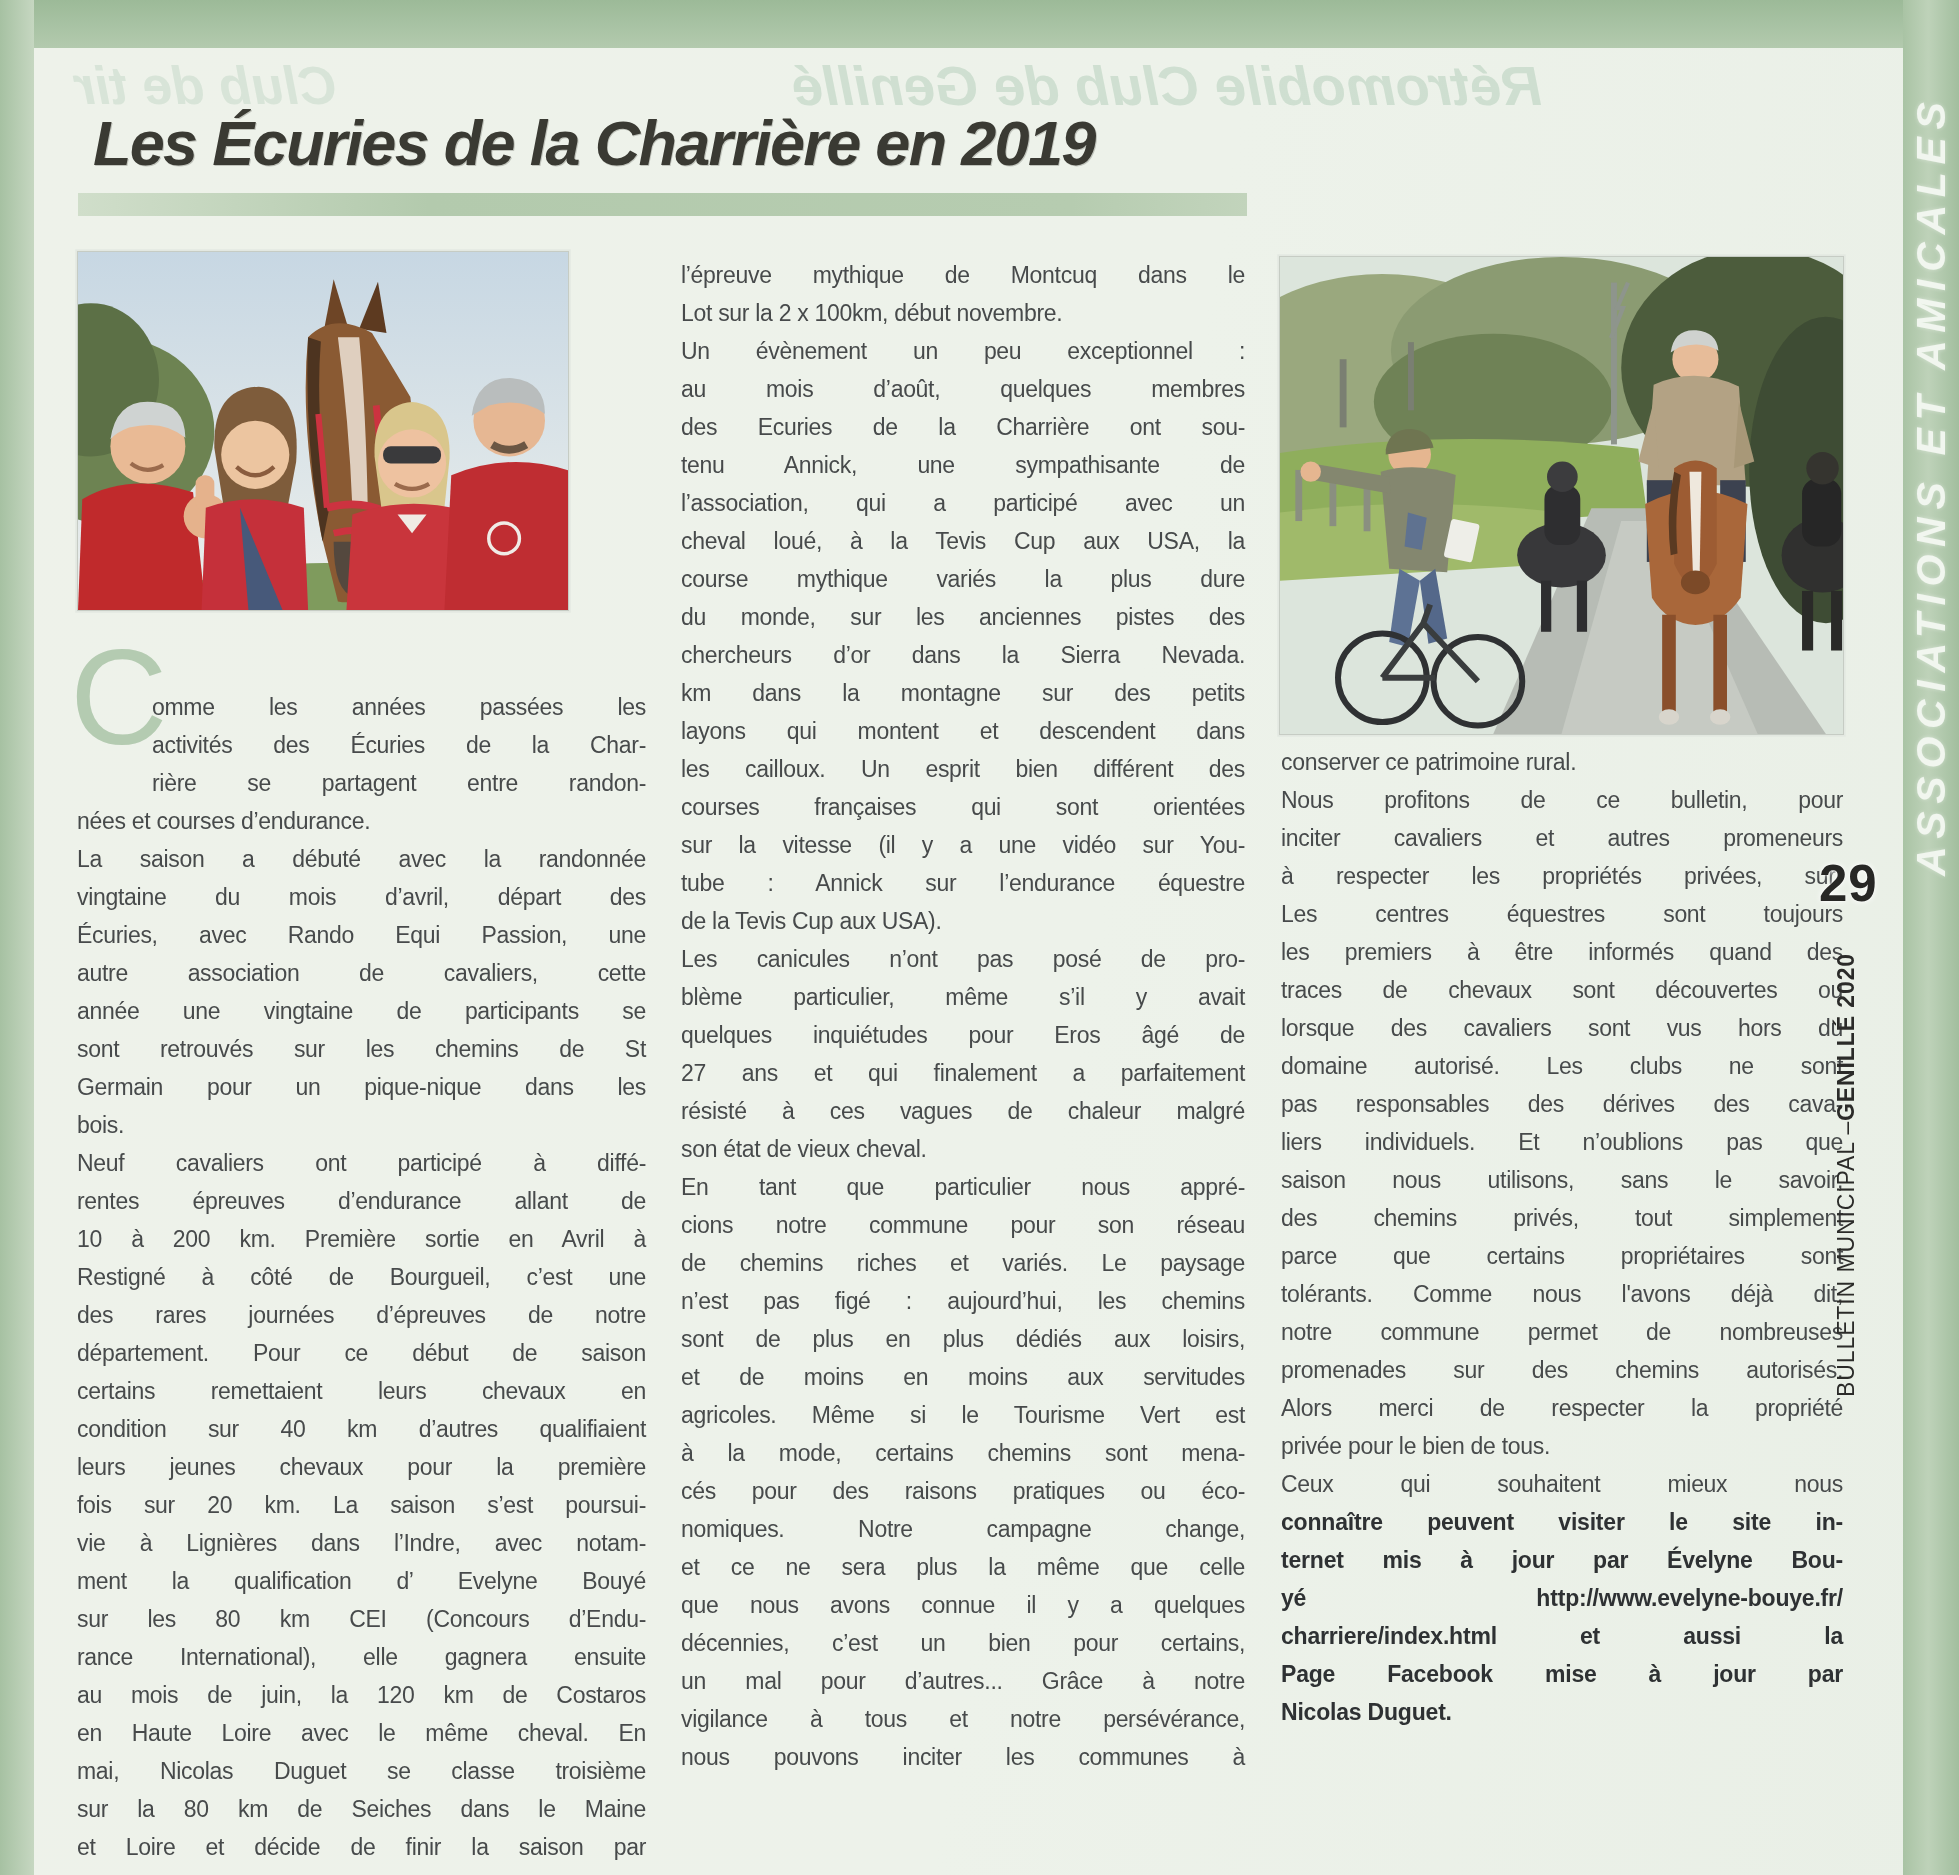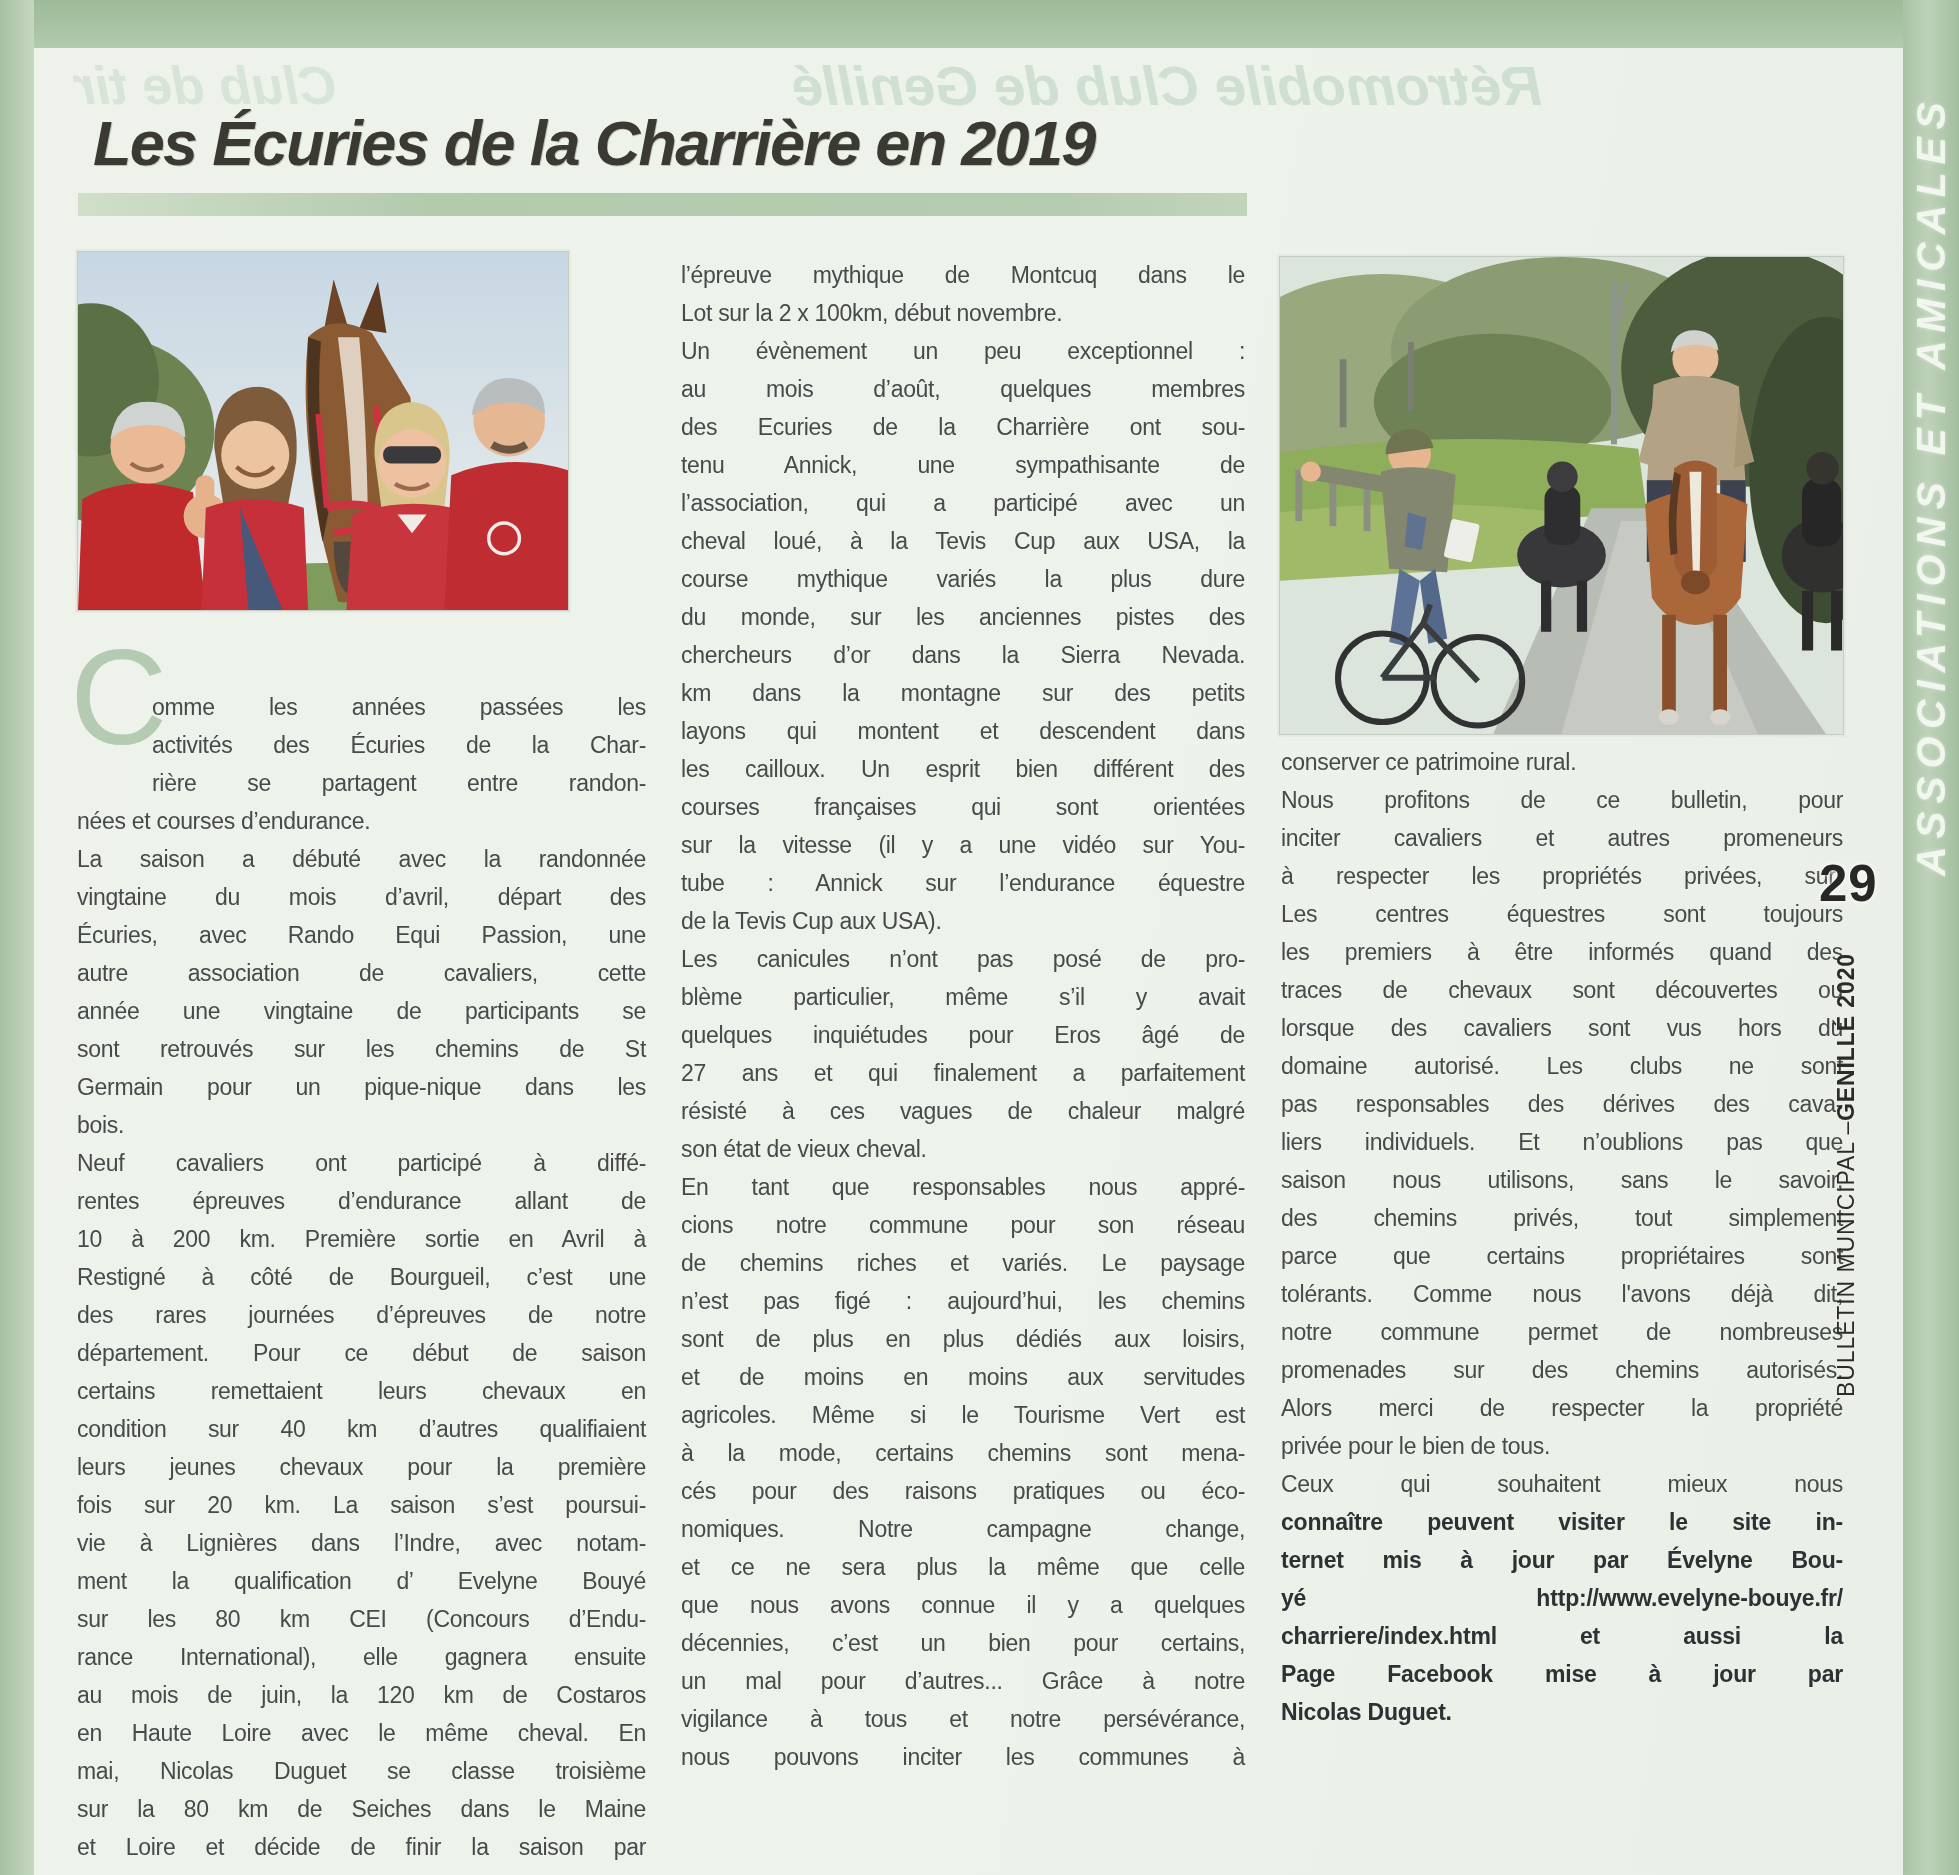--- a/index.html
+++ b/index.html
@@ -219,21 +219,21 @@
       <div class="line">courses françaises qui sont orientées</div>
       <div class="line">sur la vitesse (il y a une vidéo sur You-</div>
       <div class="line">tube : Annick sur l’endurance équestre</div>
       <div class="line e">de la Tevis Cup aux USA).</div>
       <div class="line">Les canicules n’ont pas posé de pro-</div>
       <div class="line">blème particulier, même s’il y avait</div>
       <div class="line">quelques inquiétudes pour Eros âgé de</div>
       <div class="line">27 ans et qui finalement a parfaitement</div>
       <div class="line">résisté à ces vagues de chaleur malgré</div>
       <div class="line e">son état de vieux cheval.</div>
-      <div class="line">En tant que responsables nous appré-</div>
+      <div class="line">En tant que particulier nous appré-</div>
       <div class="line">cions notre commune pour son réseau</div>
       <div class="line">de chemins riches et variés. Le paysage</div>
       <div class="line">n’est pas figé : aujourd’hui, les chemins</div>
       <div class="line">sont de plus en plus dédiés aux loisirs,</div>
       <div class="line">et de moins en moins aux servitudes</div>
       <div class="line">agricoles. Même si le Tourisme Vert est</div>
       <div class="line">à la mode, certains chemins sont mena-</div>
       <div class="line">cés pour des raisons pratiques ou éco-</div>
       <div class="line">nomiques. Notre campagne change,</div>
       <div class="line">et ce ne sera plus la même que celle</div>

